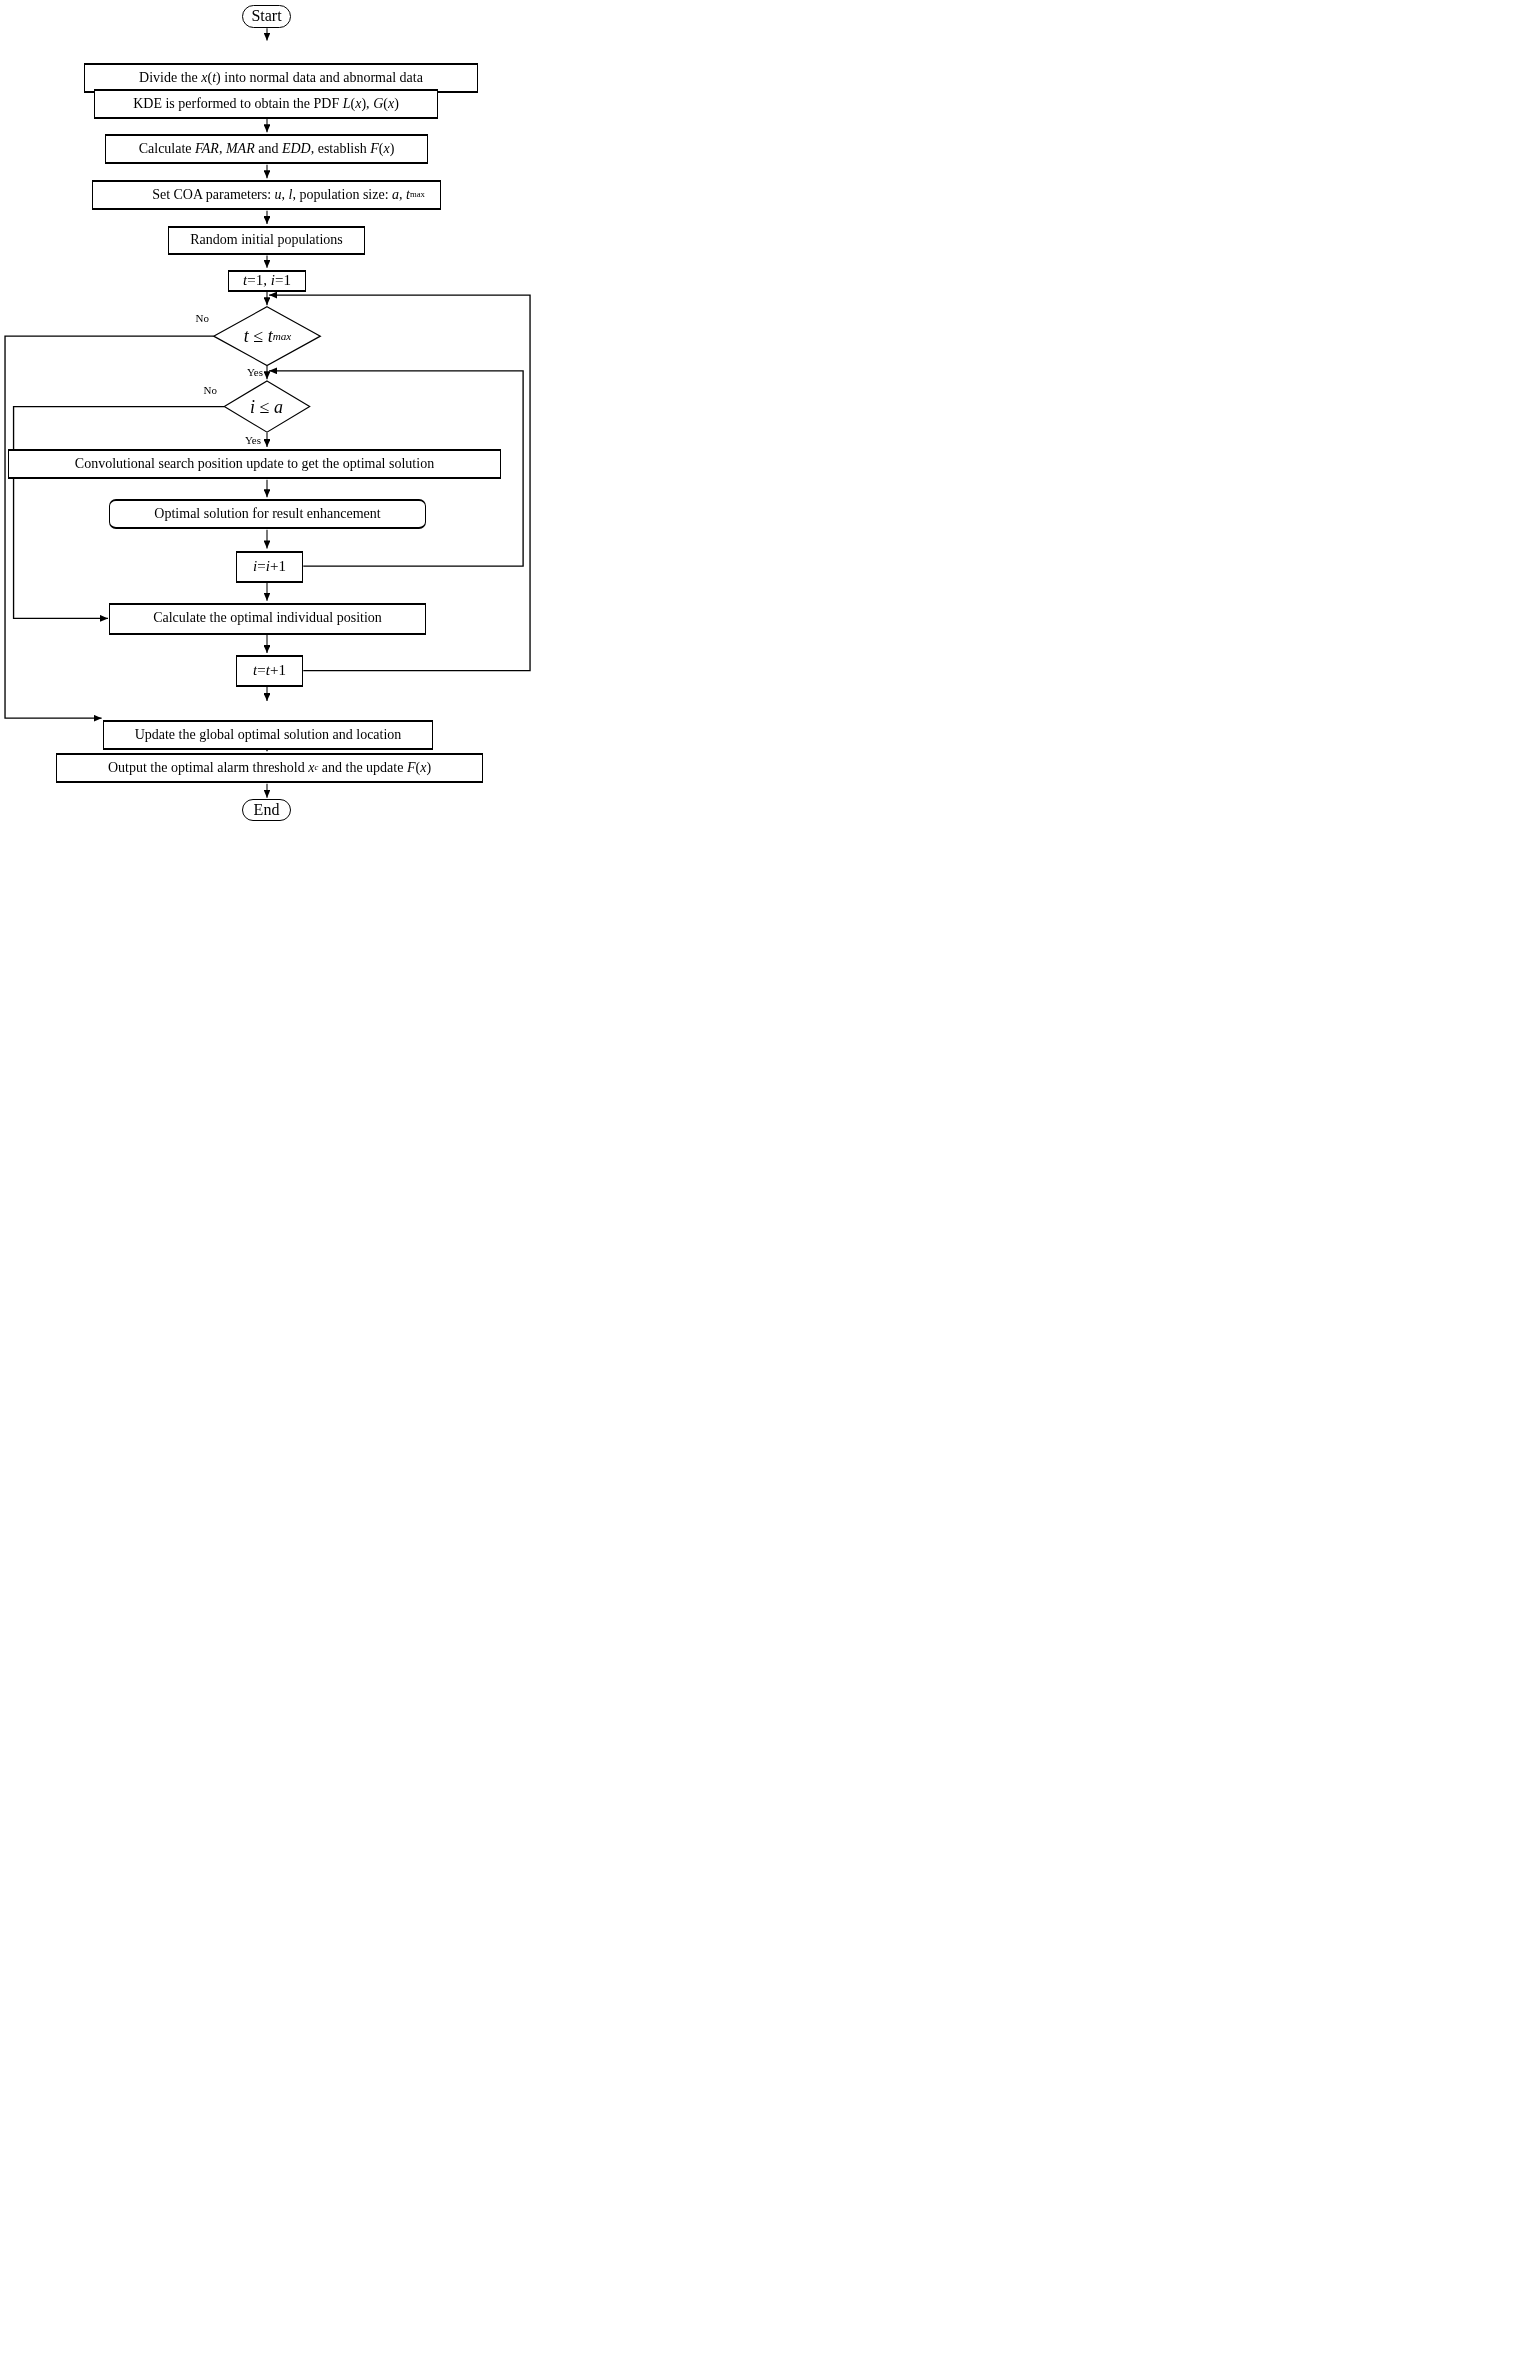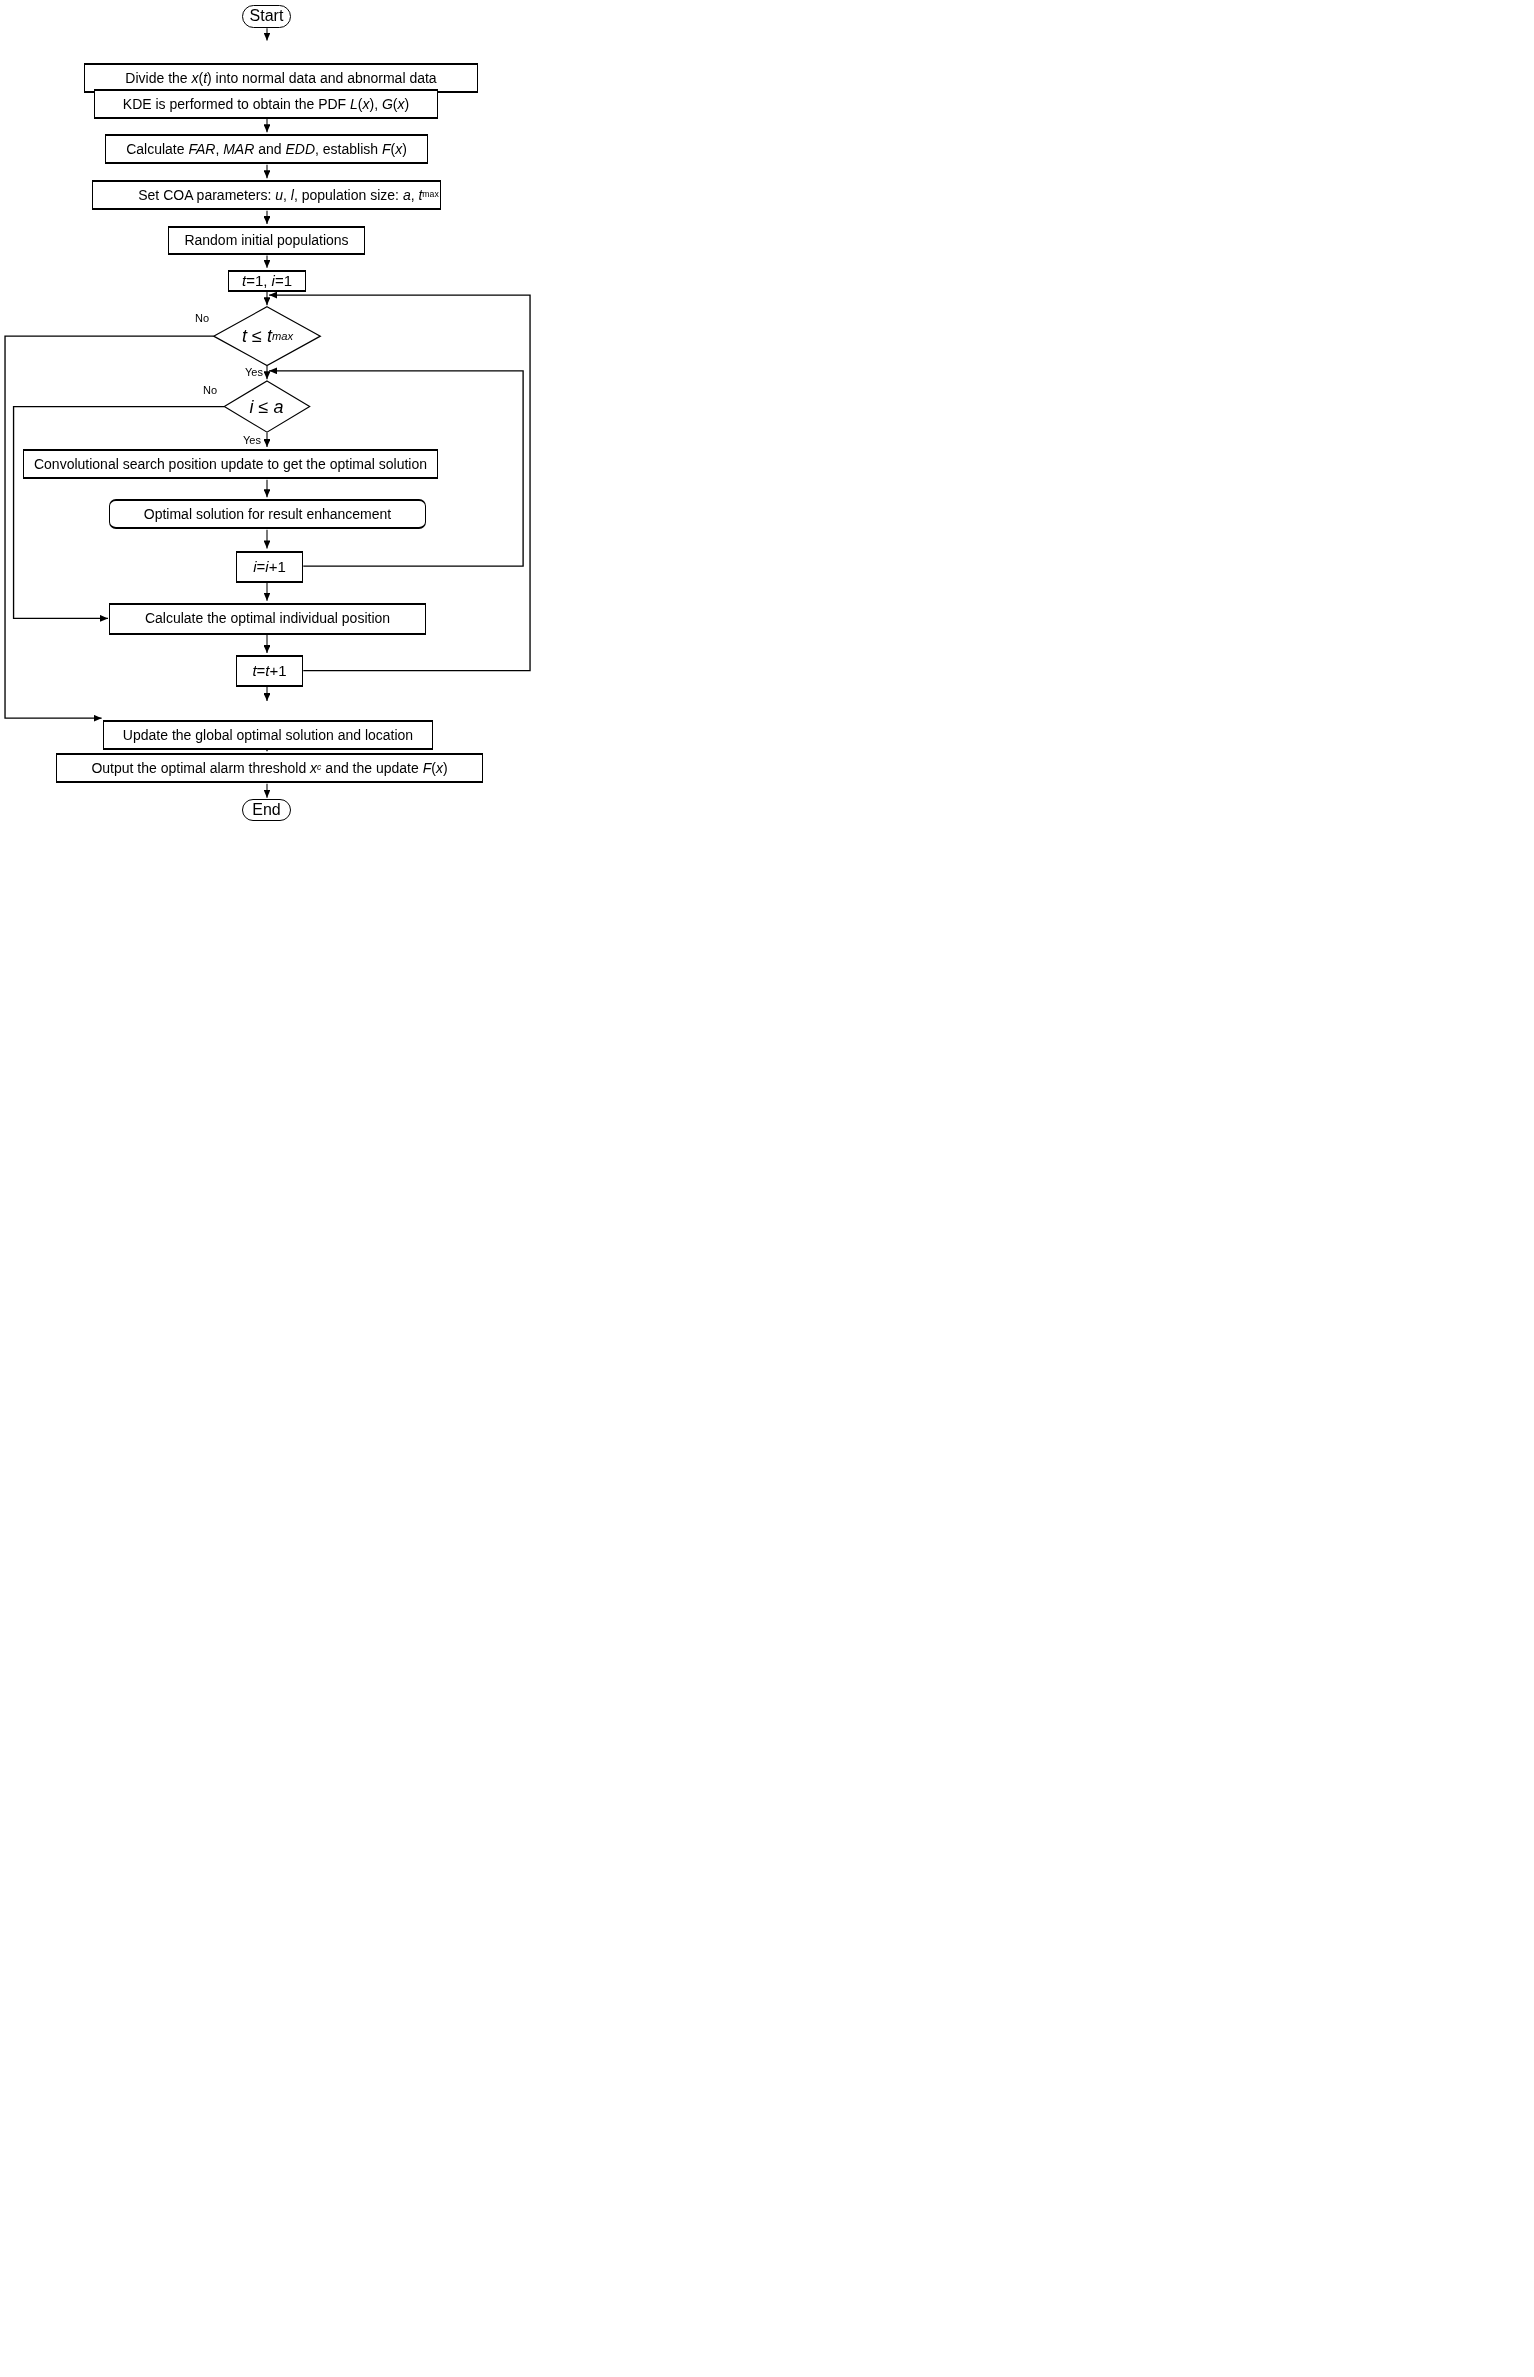--- a/index.html
+++ b/index.html
@@ -1,17 +1,17 @@
 <!DOCTYPE html>
 <html style="font-size:8.5px"><head>
 <meta charset="utf-8">
 <style>
   html,body{margin:0;padding:0;background:#ffffff;}
   .canvas{position:relative;width:534px;height:827px;background:#ffffff;
-          font-family:Liberation Sans, sans-serif;color:#000;}
+          font-family:Liberation Serif, serif;color:#000;}
   svg.wires{position:absolute;left:0;top:0;width:534px;height:827px;}
   .node{position:absolute;box-sizing:border-box;background:#fff;display:flex;
         align-items:center;justify-content:center;text-align:center;line-height:1.05;}
   .rect{border:1.3px solid #000;border-top-width:2.1px;border-bottom-width:2.1px;font-size:14px;}
   .small{font-size:15px;}
   .stadium{border:1.6px solid #000;border-radius:11.7px;font-size:16px;}
   .dlabel{position:absolute;display:flex;align-items:center;justify-content:center;
           text-align:center;font-size:18px;font-style:italic;background:transparent;}
   .elabel{position:absolute;font-size:11px;background:transparent;}
   .alignr{text-align:right;}
@@ -93,21 +93,21 @@
   </div>
   <div class="dlabel nw" style="left:229px;top:393px;width:75px;height:28px;">
     <span>i</span><span style="font-style:normal"> ≤ </span><span>a</span>
   </div>
 
   <div class="elabel alignr" style="left:170px;top:312px;width:39px;">No</div>
   <div class="elabel alignr" style="left:218px;top:366px;width:45px;">Yes</div>
   <div class="elabel alignr" style="left:178px;top:384px;width:39px;">No</div>
   <div class="elabel alignr" style="left:216px;top:434px;width:45px;">Yes</div>
 
-  <div class="node rect" style="left:23px;top:449px;width:415px;height:30px;">
+  <div class="node rect" style="left:8px;top:449px;width:493px;height:30px;">
     <span>Convolutional search position update to get the optimal solution</span>
   </div>
 
   <div class="node rect" style="left:109px;top:499px;width:317px;height:30px;border-radius:7px;">
     <span>Optimal solution for result enhancement</span>
   </div>
 
   <div class="node rect small nw" style="left:236px;top:551px;width:67px;height:31.5px;">
     <span class="it">i</span><span>=</span><span class="it">i</span><span>+1</span>
   </div>

